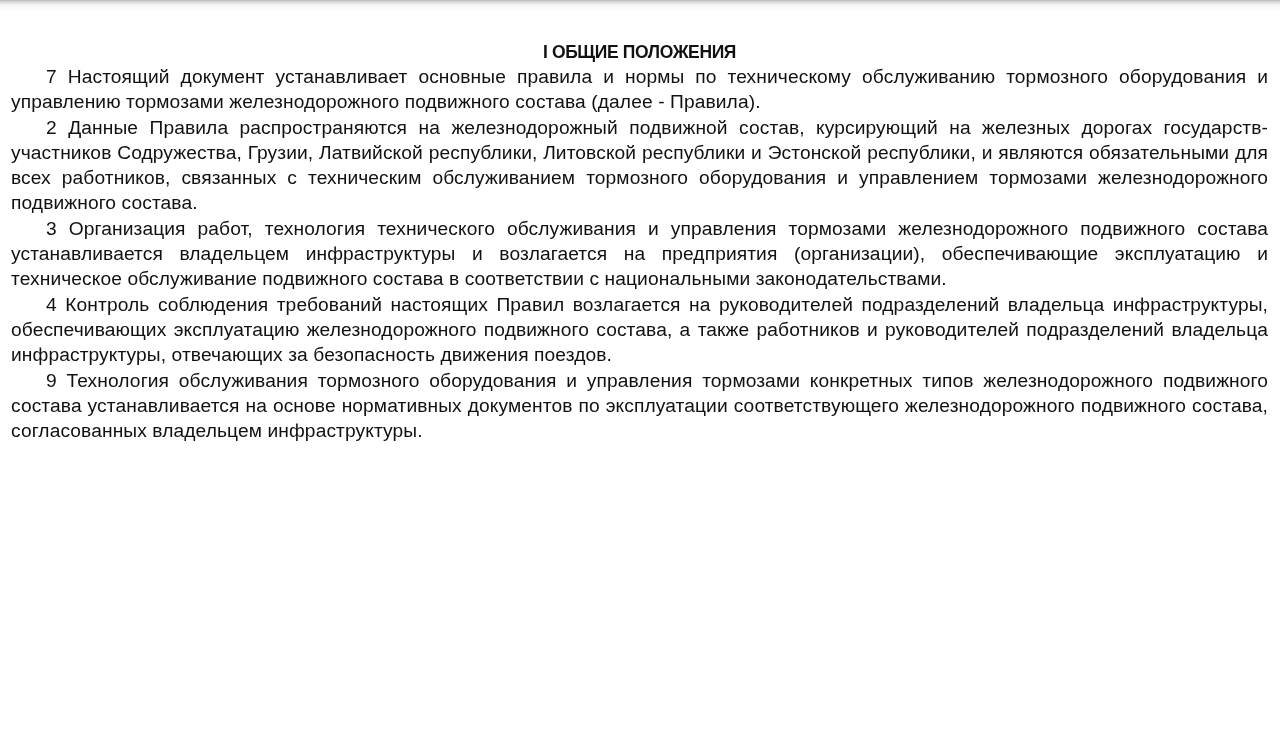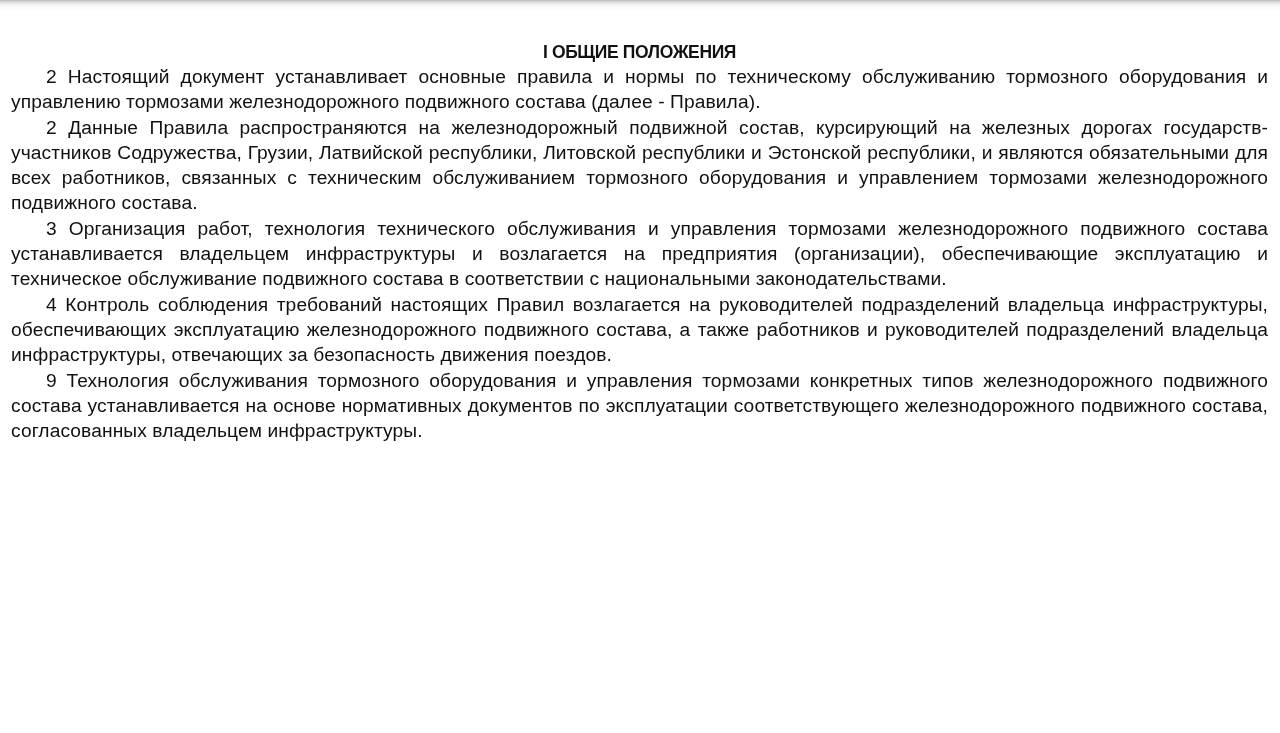--- a/index.html
+++ b/index.html
@@ -26,18 +26,18 @@
     text-align: justify; text-indent: 35px; letter-spacing: 0.1px;
   }
 </style>
 </head>
 <body>
 
 <div class="top-shadow"></div>
 
 <div class="doc">
   <p class="heading">I ОБЩИЕ ПОЛОЖЕНИЯ</p>
-  <p class="para">2 Настоящий документ устанавливает основные правила и нормы по техническому обслуживанию тормозного оборудования и управлению тормозами железнодорожного подвижного состава (далее - Правила).</p>
+  <p class="para">7 Настоящий документ устанавливает основные правила и нормы по техническому обслуживанию тормозного оборудования и управлению тормозами железнодорожного подвижного состава (далее - Правила).</p>
   <p class="para">2 Данные Правила распространяются на железнодорожный подвижной состав, курсирующий на железных дорогах государств-участников Содружества, Грузии, Латвийской республики, Литовской республики и Эстонской республики, и являются обязательными для всех работников, связанных с техническим обслуживанием тормозного оборудования и управлением тормозами железнодорожного подвижного состава.</p>
   <p class="para">3 Организация работ, технология технического обслуживания и управления тормозами железнодорожного подвижного состава устанавливается владельцем инфраструктуры и возлагается на предприятия (организации), обеспечивающие эксплуатацию и техническое обслуживание подвижного состава в соответствии с национальными законодательствами.</p>
   <p class="para">4 Контроль соблюдения требований настоящих Правил возлагается на руководителей подразделений владельца инфраструктуры, обеспечивающих эксплуатацию железнодорожного подвижного состава, а также работников и руководителей подразделений владельца инфраструктуры, отвечающих за безопасность движения поездов.</p>
   <p class="para">9 Технология обслуживания тормозного оборудования и управления тормозами конкретных типов железнодорожного подвижного состава устанавливается на основе нормативных документов по эксплуатации соответствующего железнодорожного подвижного состава, согласованных владельцем инфраструктуры.</p>
 </div>
 
 </body></html>

